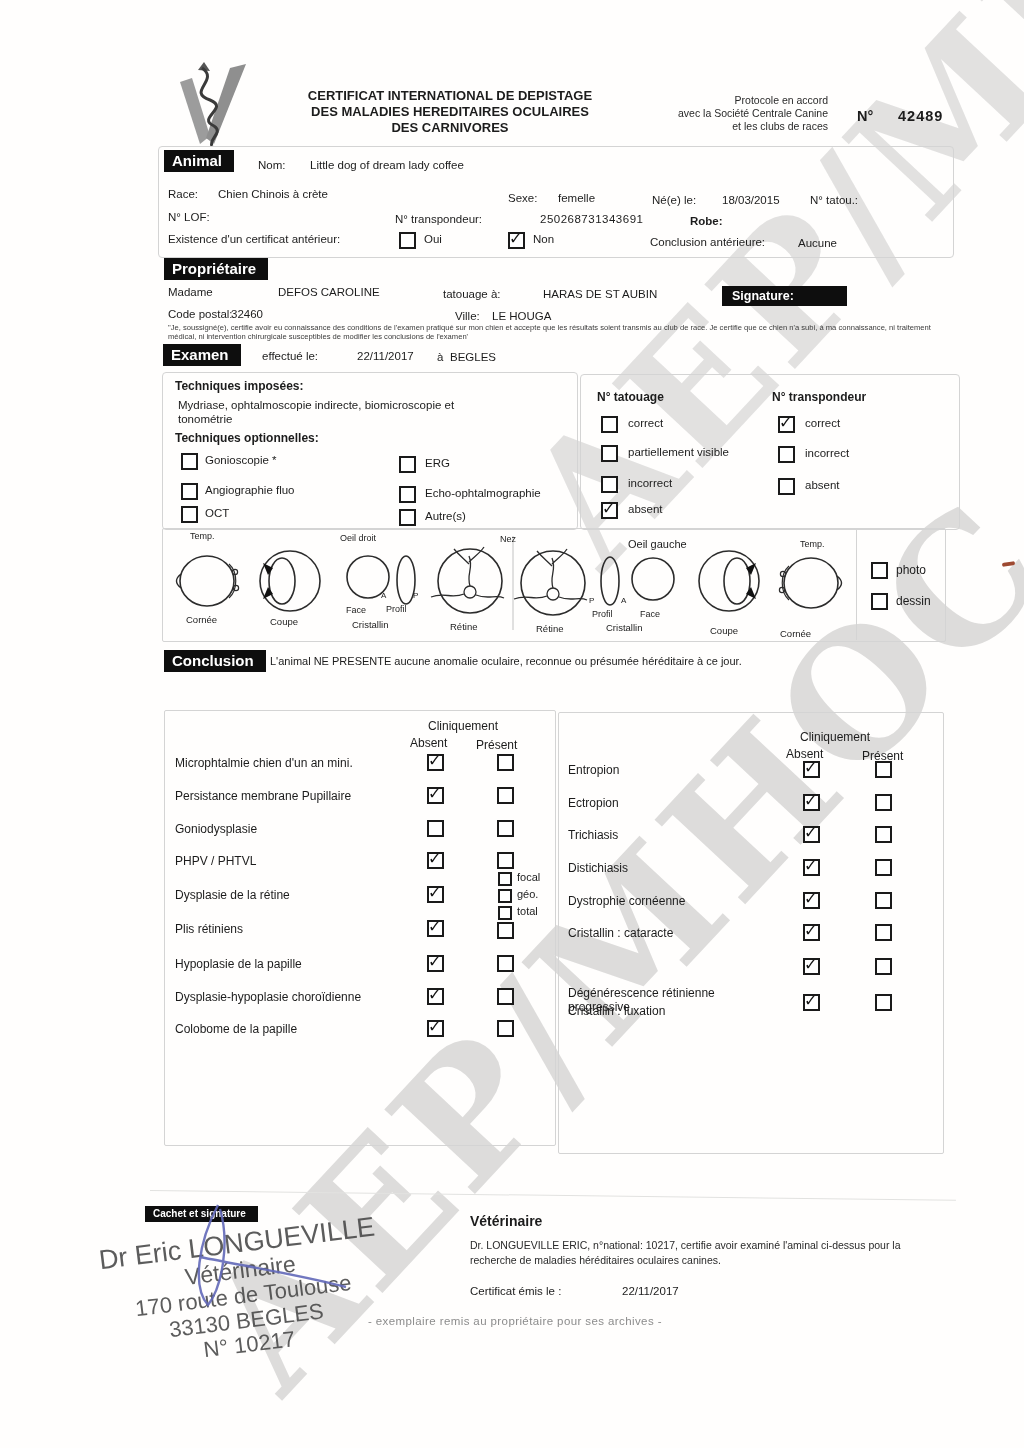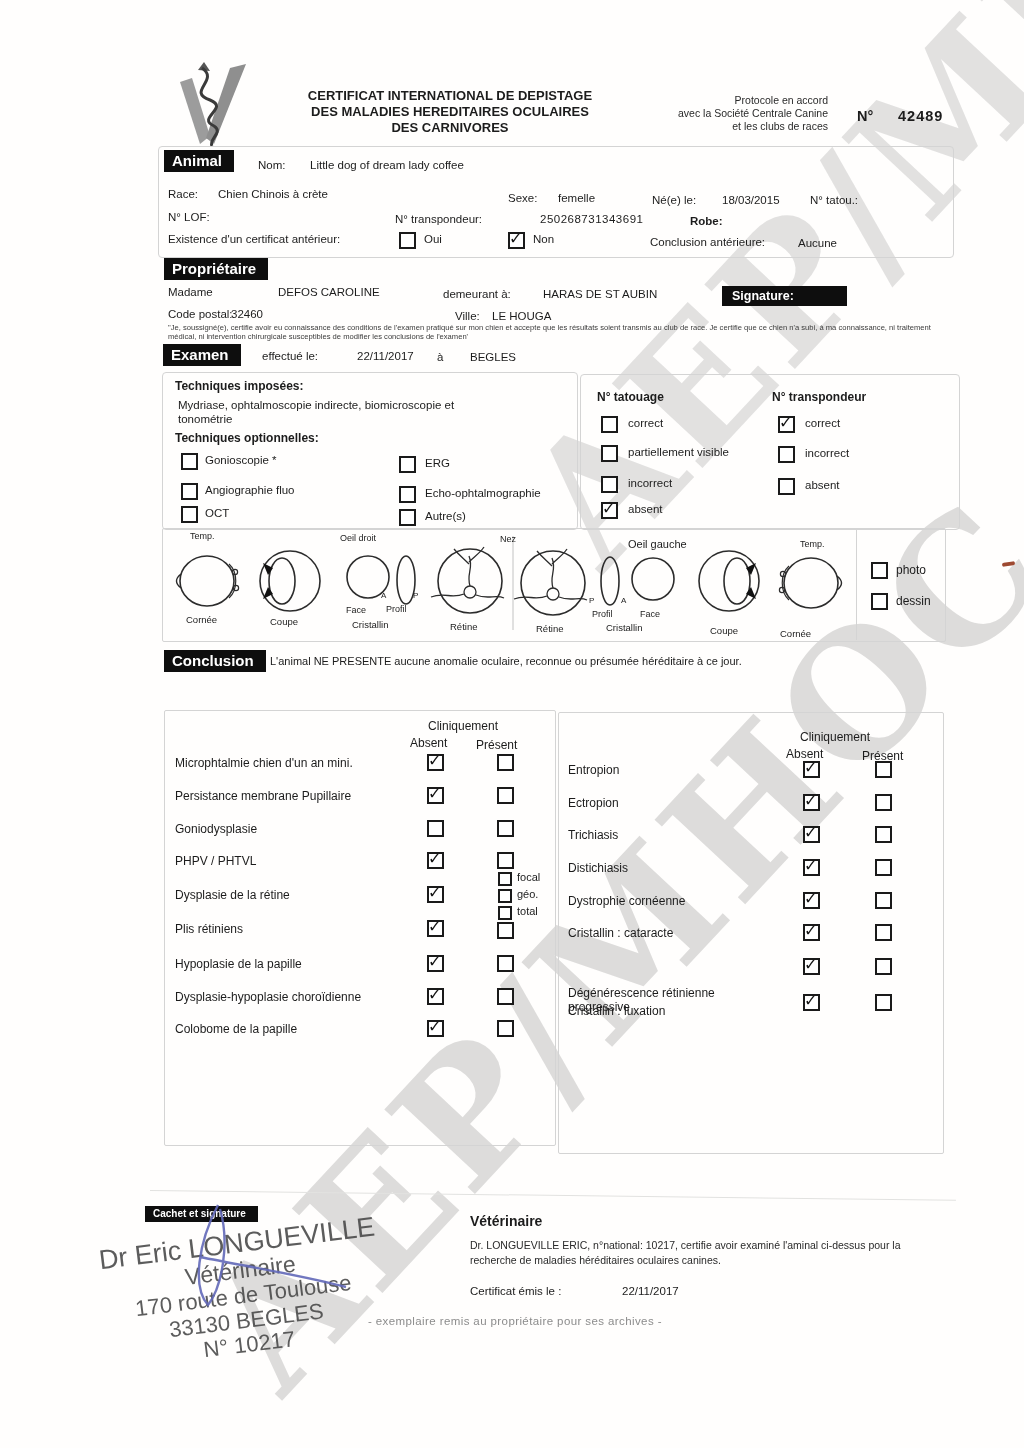--- a/index.html
+++ b/index.html
@@ -79,36 +79,36 @@
   <span class="t" style="left:424px;top:233px;">Oui</span>
   <span class="cb on" style="left:508px;top:232px;"></span>
   <span class="t" style="left:533px;top:233px;">Non</span>
   <span class="t" style="left:650px;top:236px;">Conclusion antérieure:</span>
   <span class="t" style="left:798px;top:237px;">Aucune</span>
 
   <div class="seclabel" style="left:164px;top:258px;">Propriétaire</div>
 
   <span class="t" style="left:168px;top:286px;">Madame</span>
   <span class="t" style="left:278px;top:286px;">DEFOS CAROLINE</span>
-  <span class="t" style="left:443px;top:288px;">demeurant à:</span>
+  <span class="t" style="left:443px;top:288px;">tatouage à:</span>
   <span class="t" style="left:543px;top:288px;">HARAS DE ST AUBIN</span>
   <div class="seclabel" style="left:722px;top:286px;width:105px;font-size:12.5px;padding:3px 10px;">Signature:</div>
 
   <span class="t" style="left:168px;top:308px;">Code postal:</span>
   <span class="t" style="left:231px;top:308px;">32460</span>
   <span class="t" style="left:455px;top:310px;">Ville:</span>
   <span class="t" style="left:492px;top:310px;">LE HOUGA</span>
 
   <div class="fine" style="left:168px;top:323px;width:788px;">"Je, soussigné(e), certifie avoir eu connaissance des conditions de l'examen pratiqué sur mon chien et accepte que les résultats soient transmis au club de race. Je certifie que ce chien n'a subi, à ma connaissance, ni traitement médical, ni intervention chirurgicale susceptibles de modifier les conclusions de l'examen'</div>
 
   <div class="seclabel" style="left:163px;top:344px;">Examen</div>
   <span class="t" style="left:262px;top:350px;">effectué le:</span>
   <span class="t" style="left:357px;top:350px;">22/11/2017</span>
   <span class="t" style="left:437px;top:351px;">à</span>
-  <span class="t" style="left:470px;top:351px;">BEGLES</span>
+  <span class="t" style="left:450px;top:351px;">BEGLES</span>
 
   <div class="box" style="left:162px;top:372px;width:414px;height:156px;"></div>
   <span class="t b" style="left:175px;top:379px;font-size:12px;">Techniques imposées:</span>
   <span class="t" style="left:178px;top:399px;">Mydriase, ophtalmoscopie indirecte, biomicroscopie et</span>
   <span class="t" style="left:178px;top:413px;">tonométrie</span>
   <span class="t b" style="left:175px;top:431px;font-size:12px;">Techniques optionnelles:</span>
 
   <span class="cb" style="left:181px;top:453px;"></span>
   <span class="t" style="left:205px;top:454px;">Gonioscopie *</span>
   <span class="cb" style="left:399px;top:456px;"></span>

